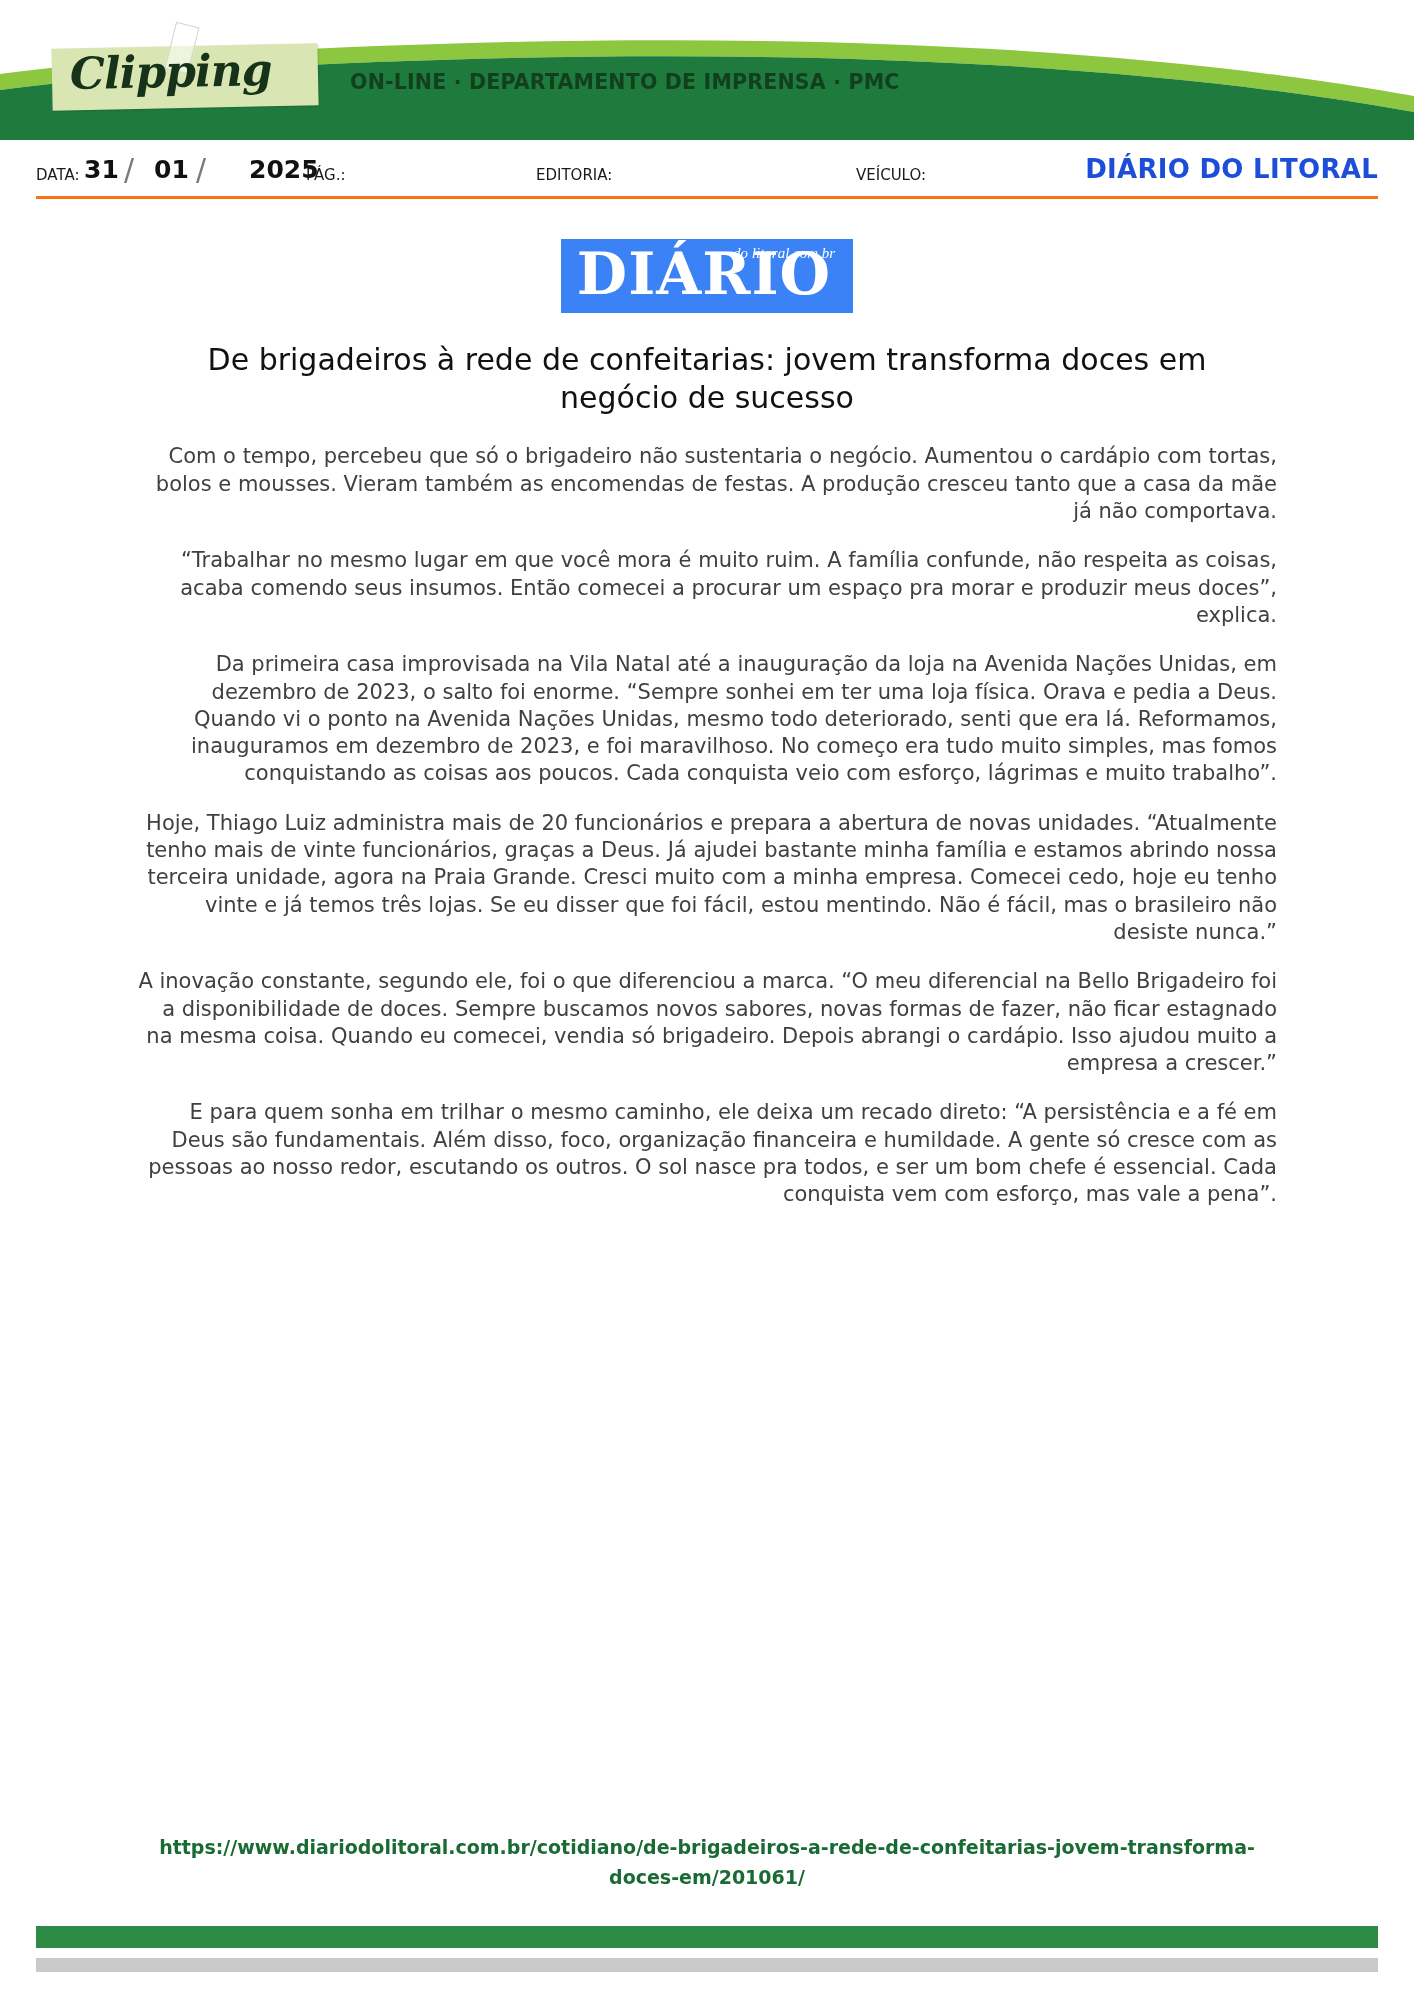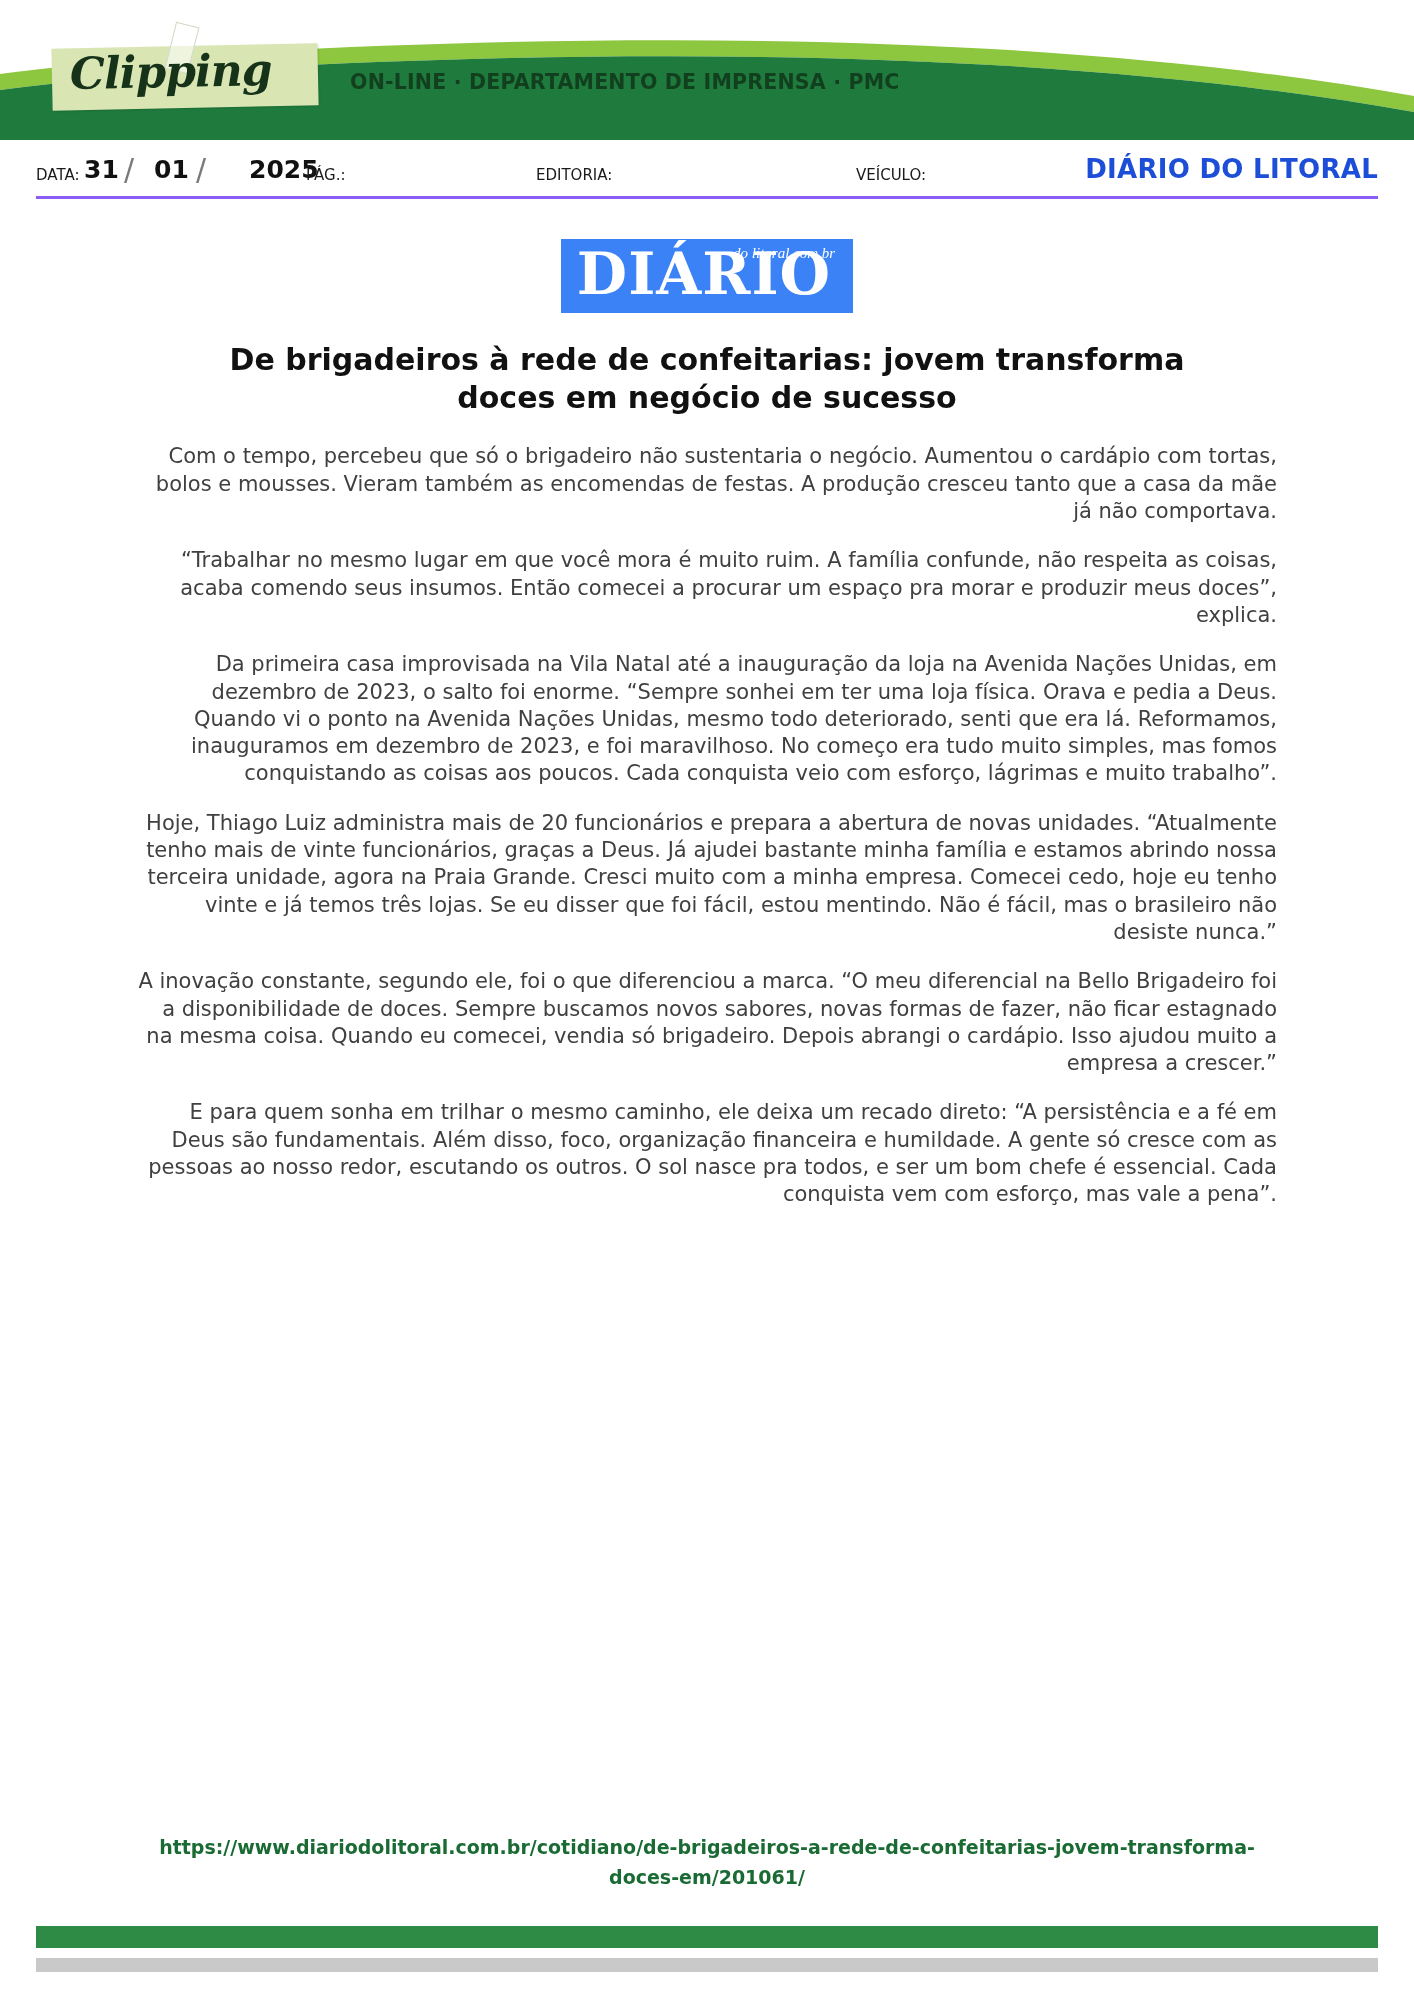--- a/index.html
+++ b/index.html
@@ -83,21 +83,21 @@
     color: #123f1e;
     letter-spacing: 0.2px;
     white-space: nowrap;
   }
 
   
   .meta-bar {
     position: relative;
     height: 52px;
     margin: 4px 36px 0 36px;
-    border-bottom: 3px solid #8b5cf6;
+    border-bottom: 3px solid #f97316;
   }
   .meta-label {
     position: absolute;
     font-size: 15px;
     color: #1a1a1a;
     font-weight: normal;
     top: 22px;
   }
   .meta-strong {
     position: absolute;
@@ -152,21 +152,21 @@
     right: 18px;
     top: 6px;
     font-family: Liberation Serif, serif;
     font-style: italic;
     font-size: 15px;
     color: #ffffff;
   }
   h1.article-title {
     font-size: 30px;
     line-height: 1.28;
-    font-weight: bold;
+    font-weight: normal;
     text-align: center;
     color: #111;
     margin: 6px 60px 26px 60px;
   }
   p.article-para {
     font-size: 21px;
     line-height: 1.30;
     color: #404040;
     margin: 0 0 22px 0;
     text-align: right;

